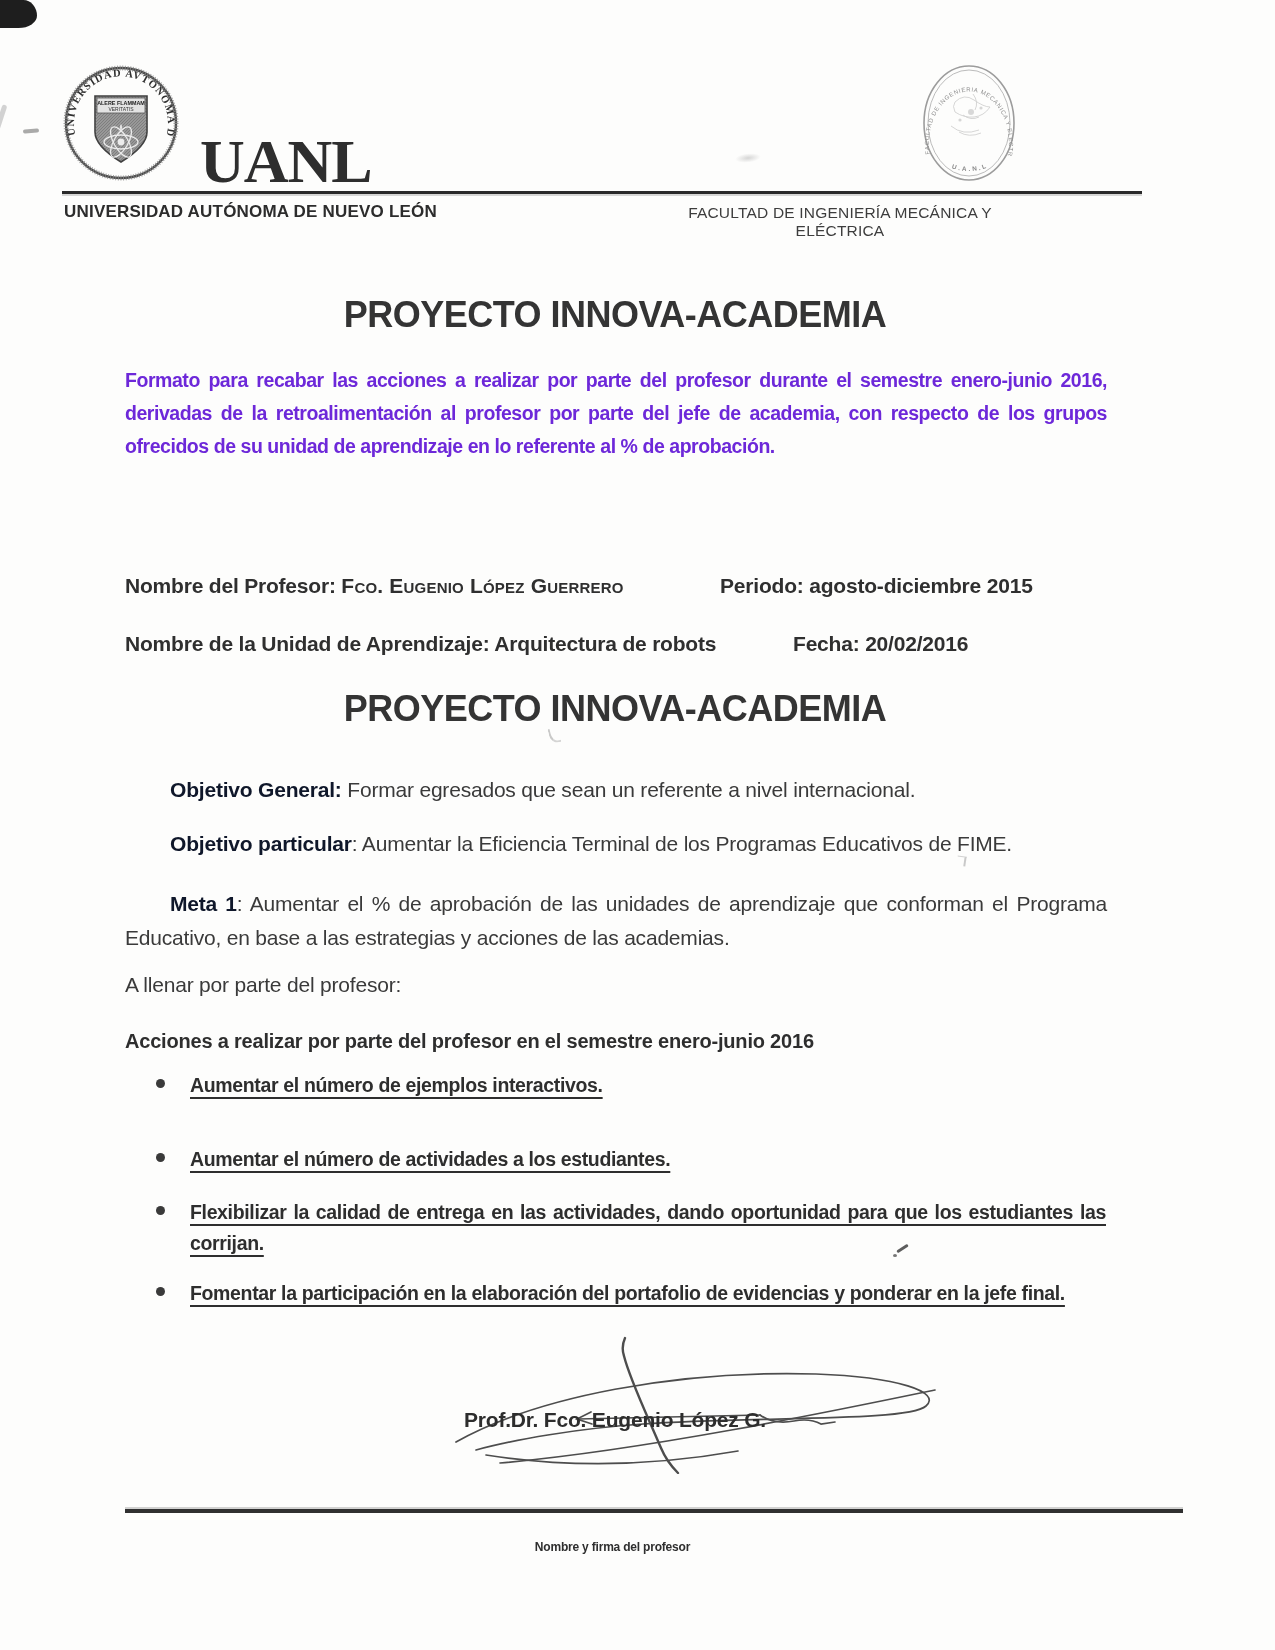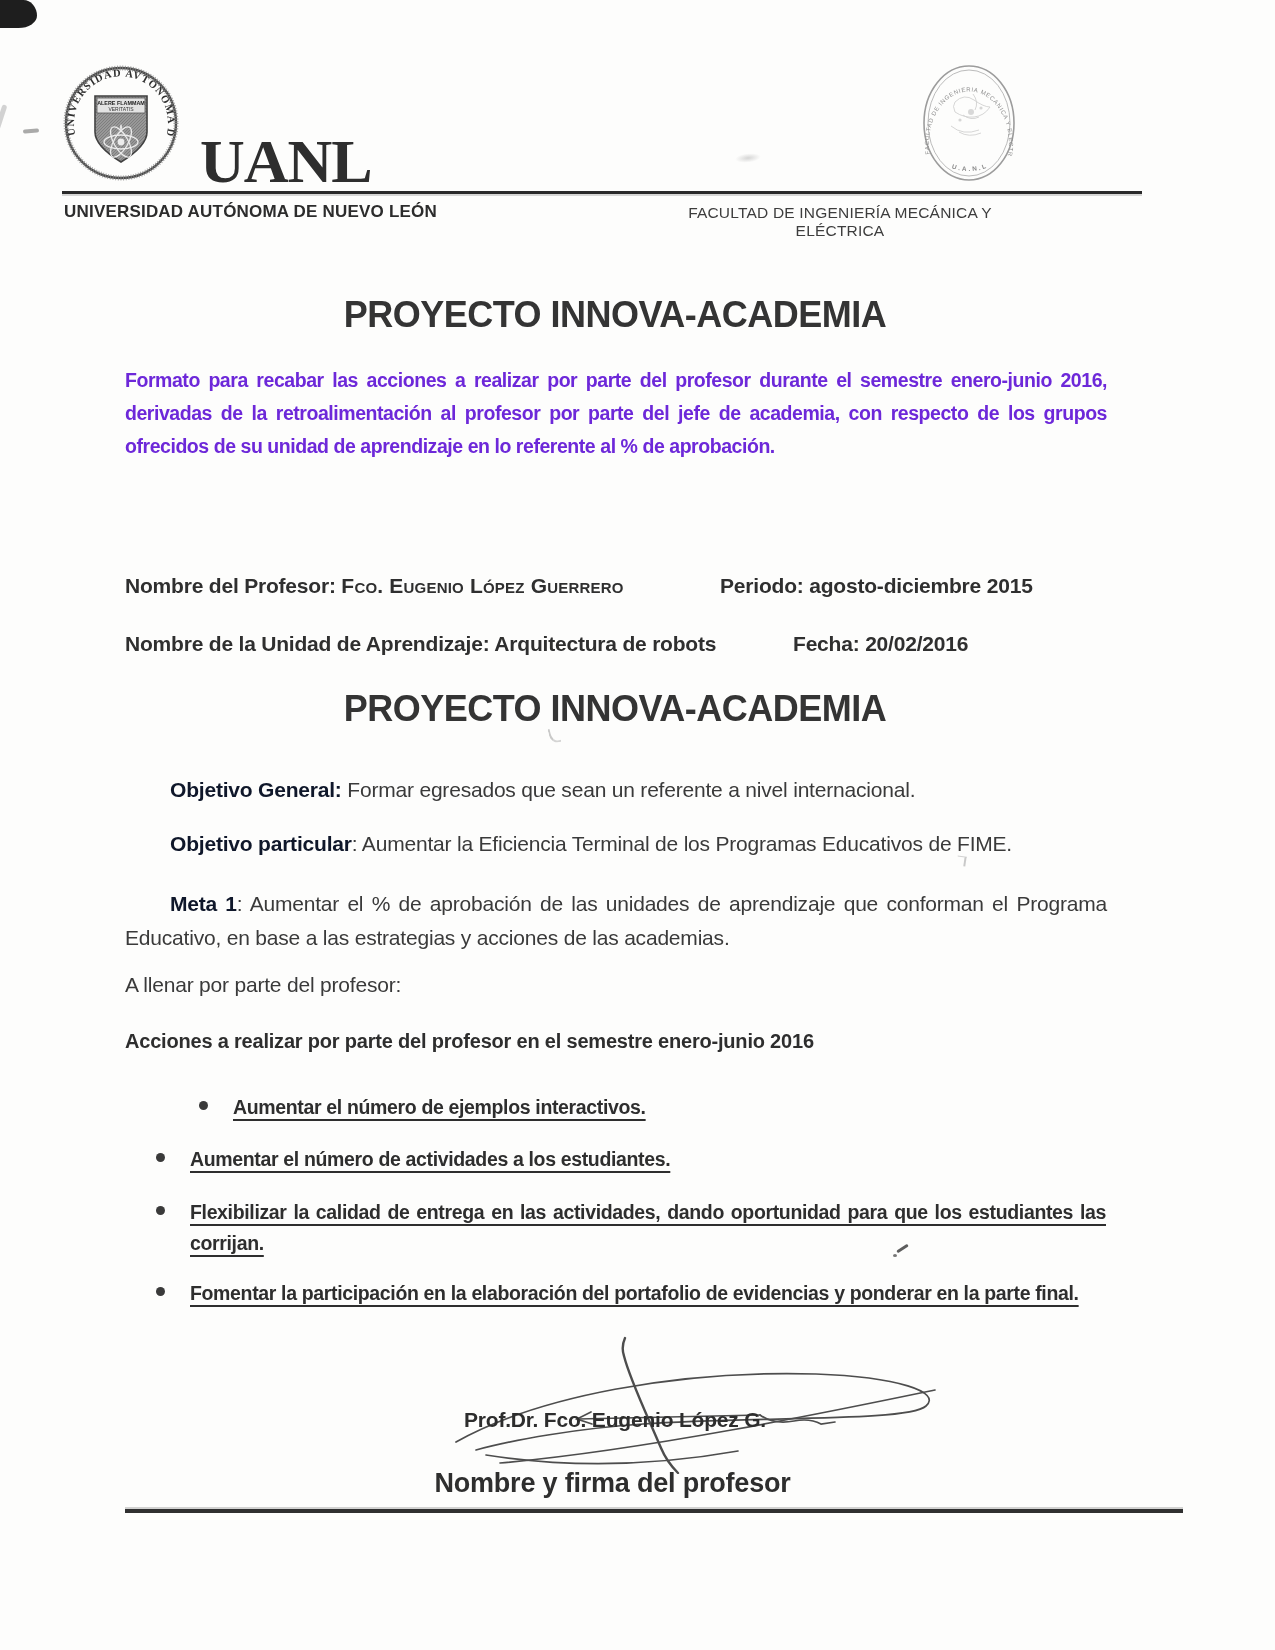--- a/index.html
+++ b/index.html
@@ -57,32 +57,32 @@
   #obj-general{top:778px;}
   #obj-particular{top:832px;}
   #meta1{top:887px;line-height:34px;text-align:justify;text-align-last:left;}
   #a-llenar{top:973px;}
   #acciones{top:1030px;font-size:20px;font-weight:700;letter-spacing:-.2px;color:#2e2e2e;}
   
   .bullet{position:absolute;left:190px;width:916px;font-size:19.5px;font-weight:700;
     letter-spacing:-.35px;line-height:31px;color:#2e2e2e;}
   .bullet .txt{text-decoration:underline;text-decoration-thickness:2px;text-underline-offset:5px;}
   .bullet .dot{position:absolute;left:-34px;top:9px;width:9px;height:9px;border-radius:50%;background:#3a3a3a;}
-  #b1{top:1092px;margin-left:43px;}
+  #b1{top:1070px;}
   #b2{top:1144px;}
   #b3{top:1197px;text-align:justify;}
   #b4{top:1278px;text-align:justify;}
   
   .signature-svg{position:absolute;left:428px;top:1322px;}
   .signer-name{position:absolute;left:125px;top:1408px;width:980px;text-align:center;
     font-size:21px;font-weight:700;letter-spacing:-.2px;color:#2d2d2d;}
   .bottom-rule{position:absolute;left:125px;top:1509px;width:1058px;height:4px;background:#303030;
     box-shadow:0 -2px 0 rgba(130,130,130,.35);}
-  .sign-caption{position:absolute;left:125px;top:1468px;width:975px;text-align:center;
-    font-size:27px;font-weight:700;letter-spacing:-.2px;color:#2e2e2e;}
+  .sign-caption{position:absolute;left:125px;top:1540px;width:975px;text-align:center;
+    font-size:12px;font-weight:700;letter-spacing:-.2px;color:#2e2e2e;}
 </style>
 </head>
 <body>
 
 <div class="page">
 
   <div class="corner-blob"></div>
   <div class="edge-curl"></div>
   <div class="left-dash"></div>
   <div class="smudge-eq"></div>
@@ -192,21 +192,21 @@
   <div class="bullet" id="b2">
     <span class="dot"></span>
     <span class="txt">Aumentar el número de actividades a los estudiantes.</span>
   </div>
   <div class="bullet" id="b3">
     <span class="dot"></span>
     <span class="txt">Flexibilizar la calidad de entrega en las actividades, dando oportunidad para que los estudiantes las corrijan.</span>
   </div>
   <div class="bullet" id="b4">
     <span class="dot"></span>
-    <span class="txt">Fomentar la participación en la elaboración del portafolio de evidencias y ponderar en la parte final.</span>
+    <span class="txt">Fomentar la participación en la elaboración del portafolio de evidencias y ponderar en la jefe final.</span>
   </div>
 
   <svg class="signature-svg" width="524" height="152" viewBox="0 0 524 152">
     <g fill="none" stroke="#4d4d4d" stroke-width="1.7" stroke-linecap="round">
       <path d="M 28,120 C 110,74 250,48 388,52 C 470,55 514,70 498,84 C 480,100 330,94 215,102 C 152,106 84,118 48,128"></path>
       <path d="M 72,141 C 220,128 420,86 507,68"></path>
       <path d="M 58,133 Q 180,152 310,129"></path>
       <path d="M 150,97 L 332,93"></path>
       <path d="M 163,90 L 149,97 L 164,102"></path>
       <path d="M 332,93 q 14,10 34,6 q 16,-3 27,3 l 14,-2"></path>

